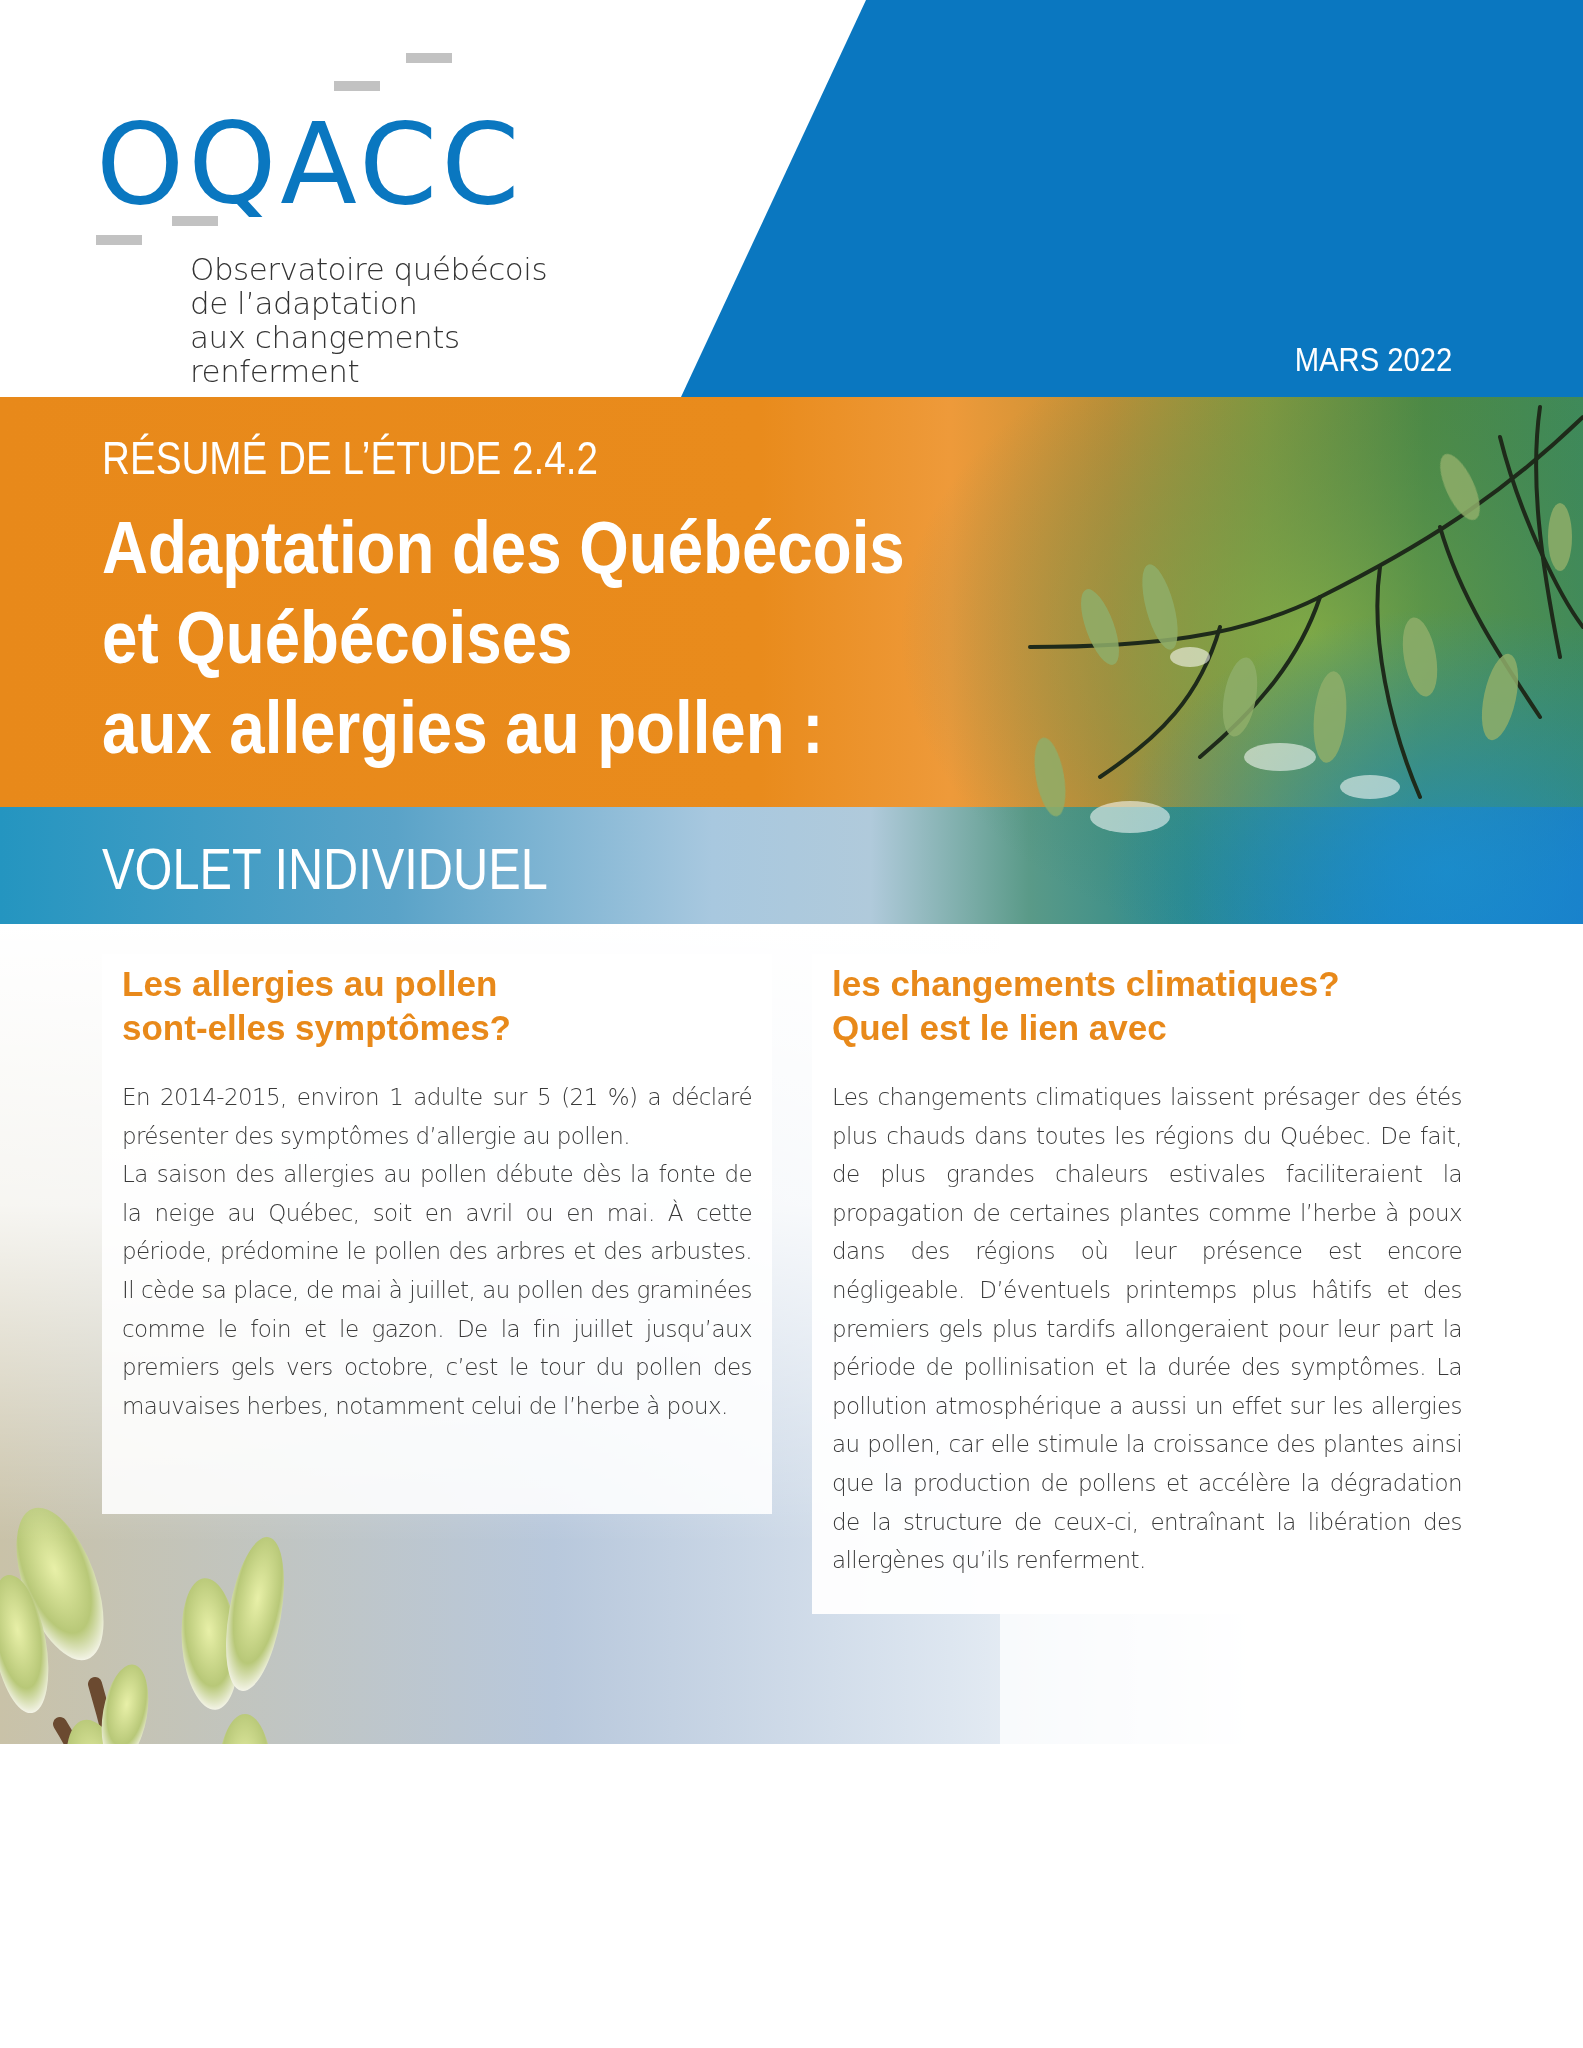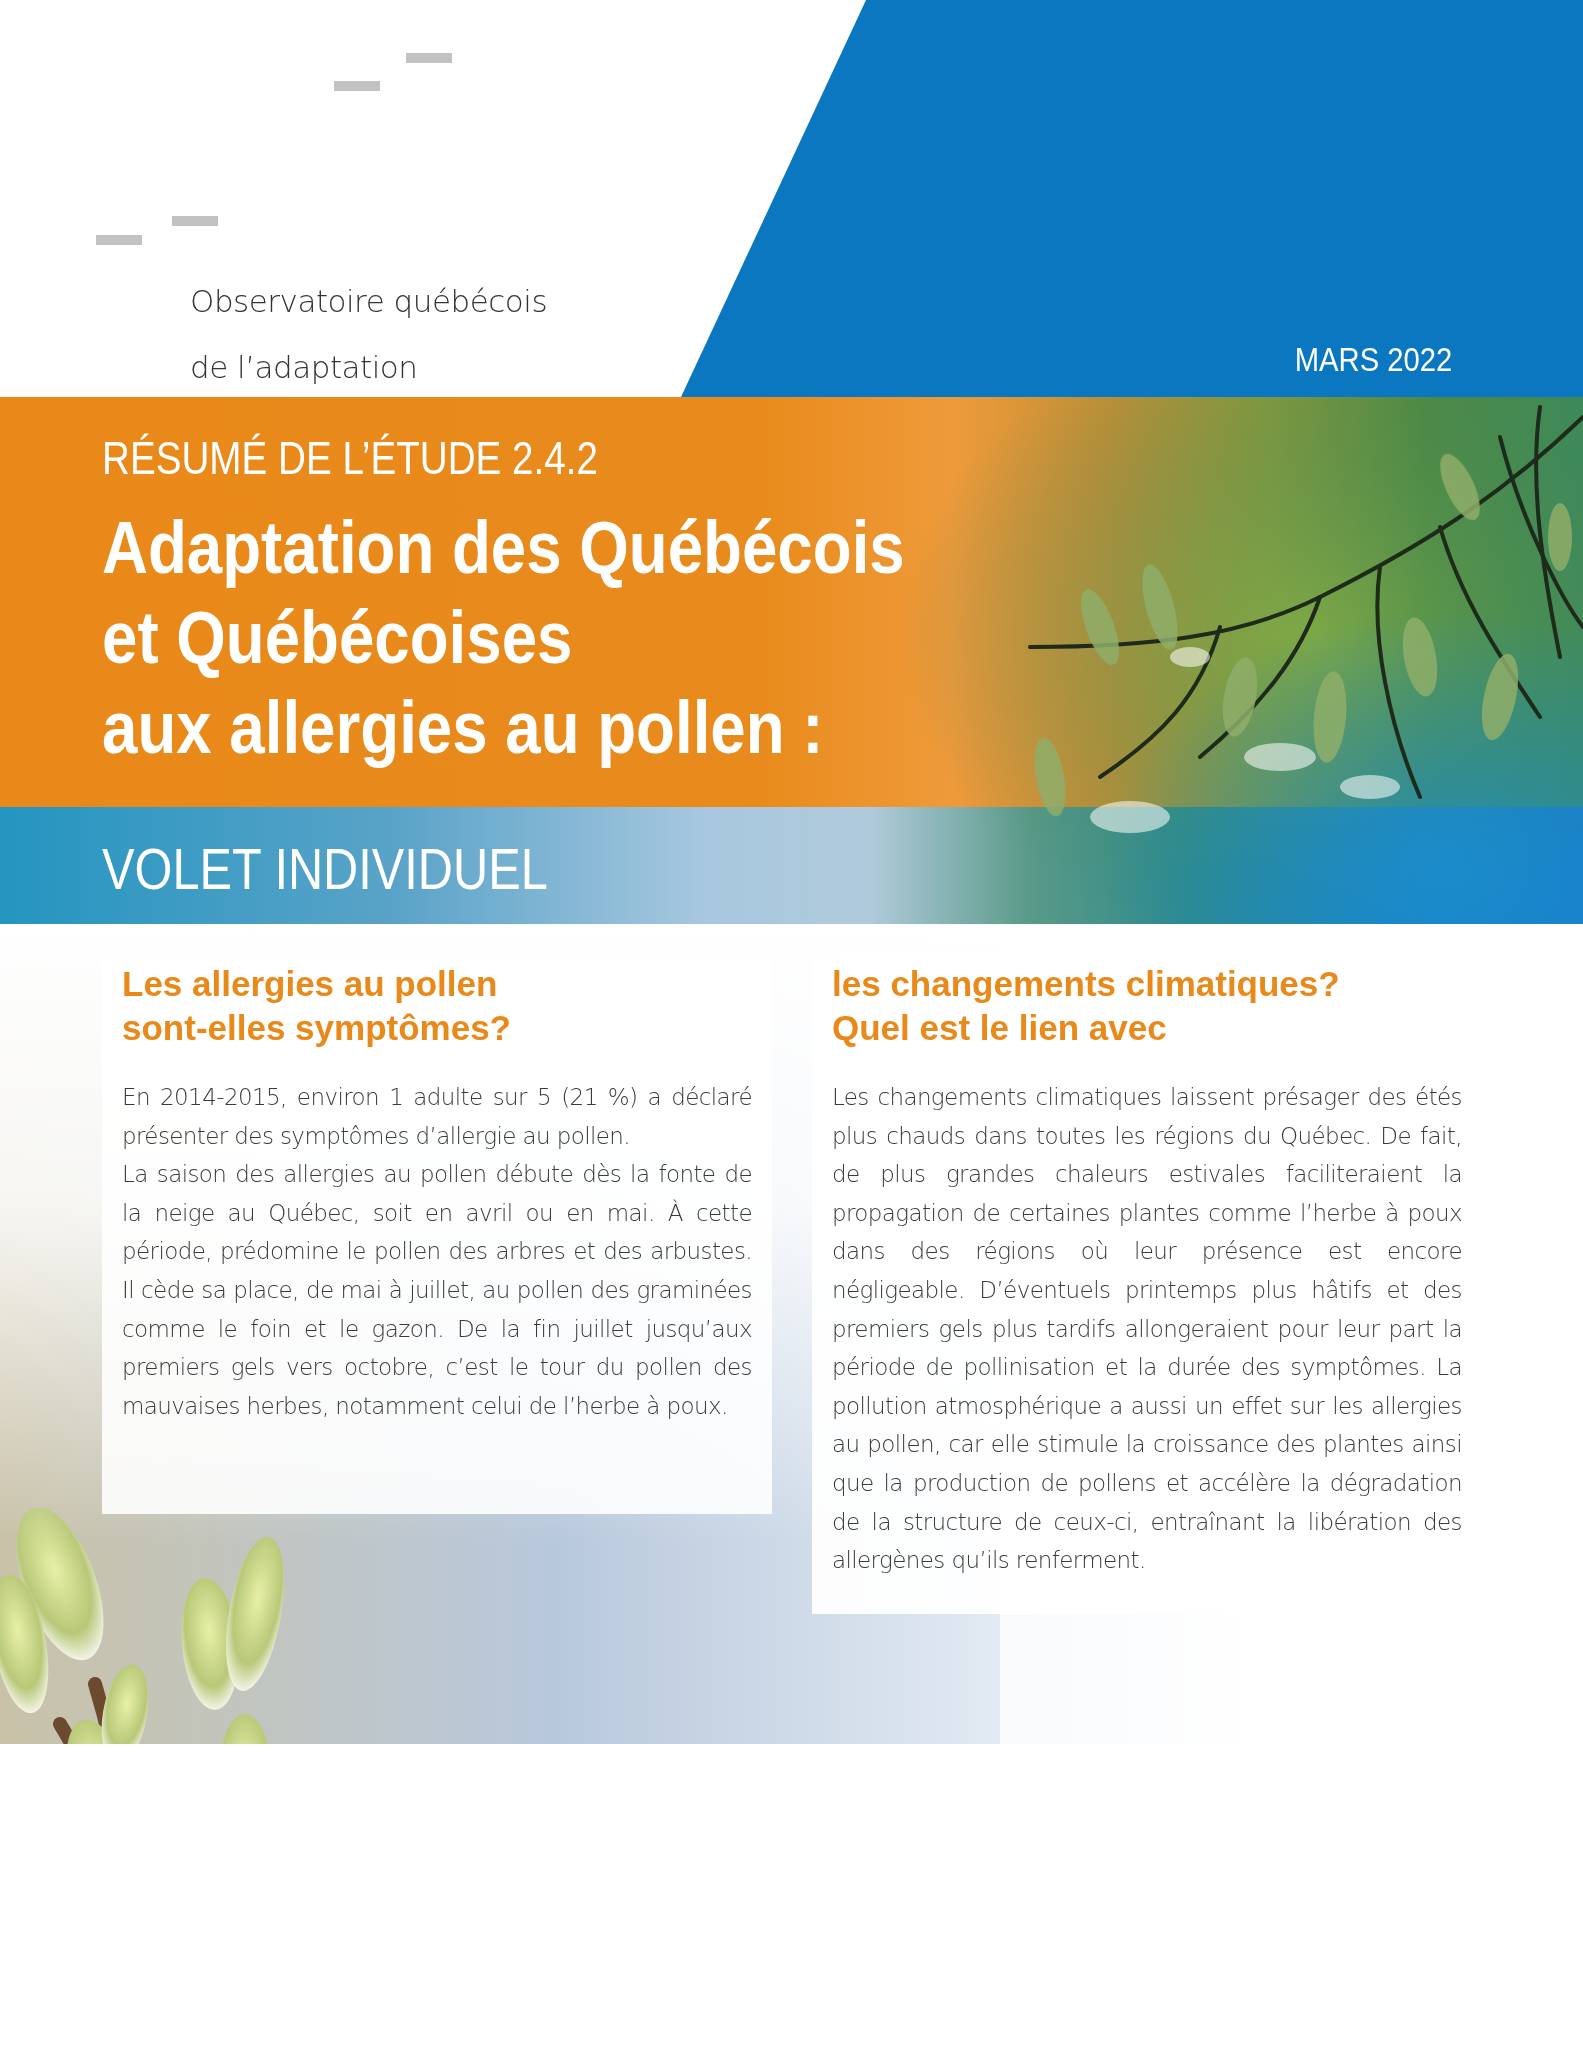--- a/index.html
+++ b/index.html
@@ -6,21 +6,21 @@
   html, body { width: 1583px; height: 2048px; overflow: hidden; background: #ffffff; }
   body { position: relative; font-family: "Liberation Sans", sans-serif; }
 
   
   .header { position: absolute; left: 0; top: 0; width: 1583px; height: 397px; background: #ffffff; overflow: hidden; }
   .blue-shape { position: absolute; left: 0; top: 0; width: 1583px; height: 397px; }
   .logo { position: absolute; left: 96px; top: 50px; width: 540px; height: 320px; }
   .logo-word { position: absolute; left: 0; top: 58px; font-family: "DejaVu Sans", sans-serif; font-weight: 400; font-size: 112px; letter-spacing: 4px; color: #0a77c0; line-height: 1; }
   .logo-dash { position: absolute; height: 10px; width: 46px; background: #c2c2c2; }
   .logo-sub { position: absolute; left: 94px; top: 202px; font-family: "DejaVu Sans", sans-serif; font-size: 31px; line-height: 34px; color: #333333; font-weight: 300; letter-spacing: -0.5px; }
-  .logo-sub span { display: block; margin-top: 32px; }
+  .logo-sub span { display: block; }
   .date { position: absolute; right: 131px; top: 340px; font-family: "Liberation Sans", sans-serif; font-size: 34px; color: #ffffff; letter-spacing: 0px; transform: scaleX(0.86); transform-origin: right center; }
 
   
   .banner { position: absolute; left: 0; top: 397px; width: 1583px; height: 527px; overflow: hidden; }
   .banner-orange { position: absolute; left: 0; top: 0; width: 1583px; height: 410px;
     background: linear-gradient(90deg, #e8891a 0%, #e98b1c 48%, #ee9a3a 60%, #c39035 70%, #8a9a3b 80%, #4f8a42 90%, #3f8a5a 100%); }
   .banner-blue { position: absolute; left: 0; top: 410px; width: 1583px; height: 117px;
     background: linear-gradient(90deg, #2495c0 0%, #5aa3c8 25%, #a8c8df 45%, #b0cadb 55%, #5a9a88 65%, #2d8a8a 75%, #1a7fbf 88%, #1878c8 100%); }
   .foliage { position: absolute; left: 900px; top: 0; width: 683px; height: 527px; }
   .kicker { position: absolute; left: 102px; top: 34px; font-family: "Liberation Sans", sans-serif; font-size: 46px; color: #ffffff; transform: scaleX(0.84); transform-origin: left center; white-space: nowrap; }
@@ -45,20 +45,21 @@
 <body>
 
 <header class="header">
   <svg class="blue-shape" viewBox="0 0 1583 397" preserveAspectRatio="none">
     <polygon points="866,0 1583,0 1583,397 681,397" fill="#0a77c0"></polygon>
   </svg>
 
   <div class="logo">
     <div class="logo-dash" style="left:310px; top:3px;"></div>
     <div class="logo-dash" style="left:238px; top:31px;"></div>
+    <div class="logo-word">OQACC</div>
     <div class="logo-dash" style="left:76px; top:166px;"></div>
     <div class="logo-dash" style="left:0px; top:185px;"></div>
     <div class="logo-sub">
       <span>Observatoire québécois</span>
       <span>de l’adaptation</span>
       <span>aux changements renferment</span>
     </div>
   </div>
 
   <div class="date">MARS 2022</div>

